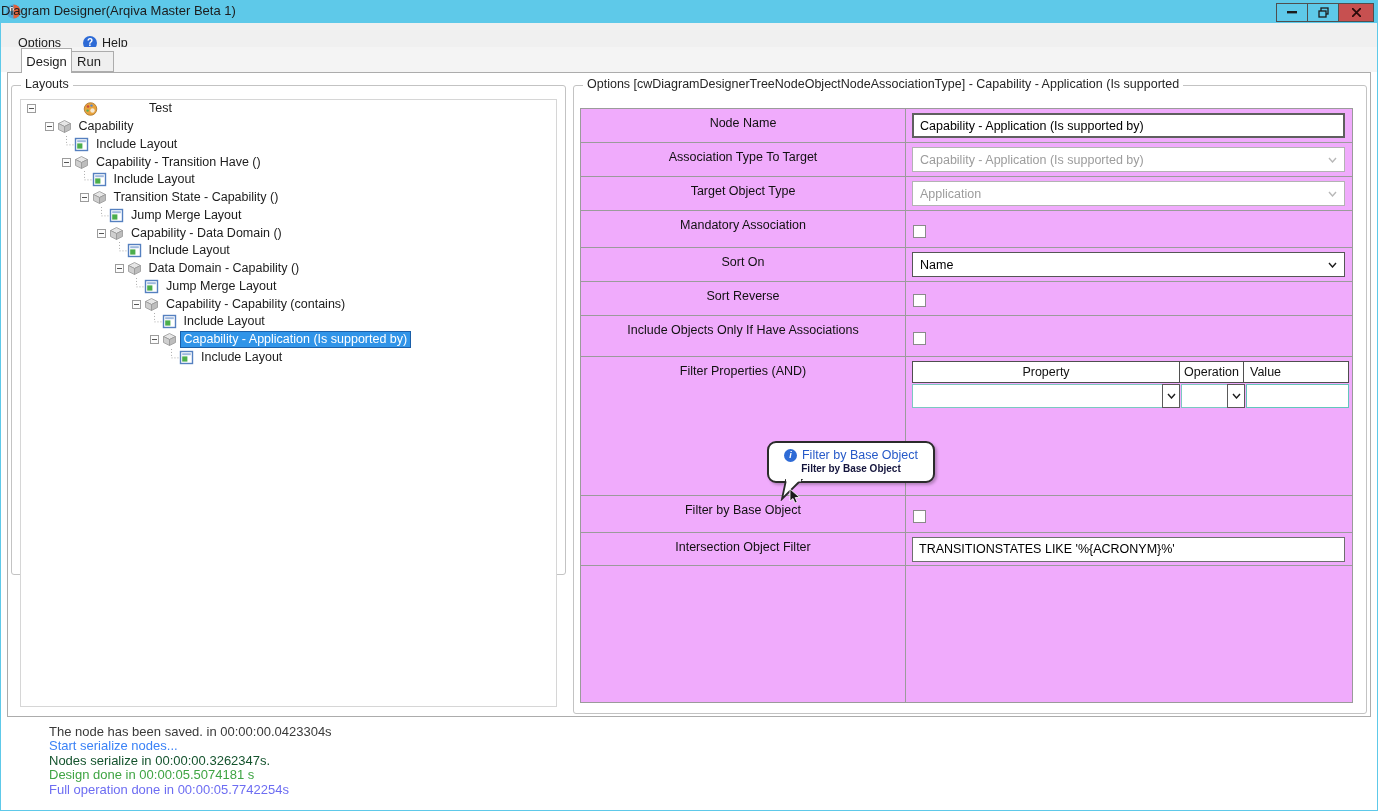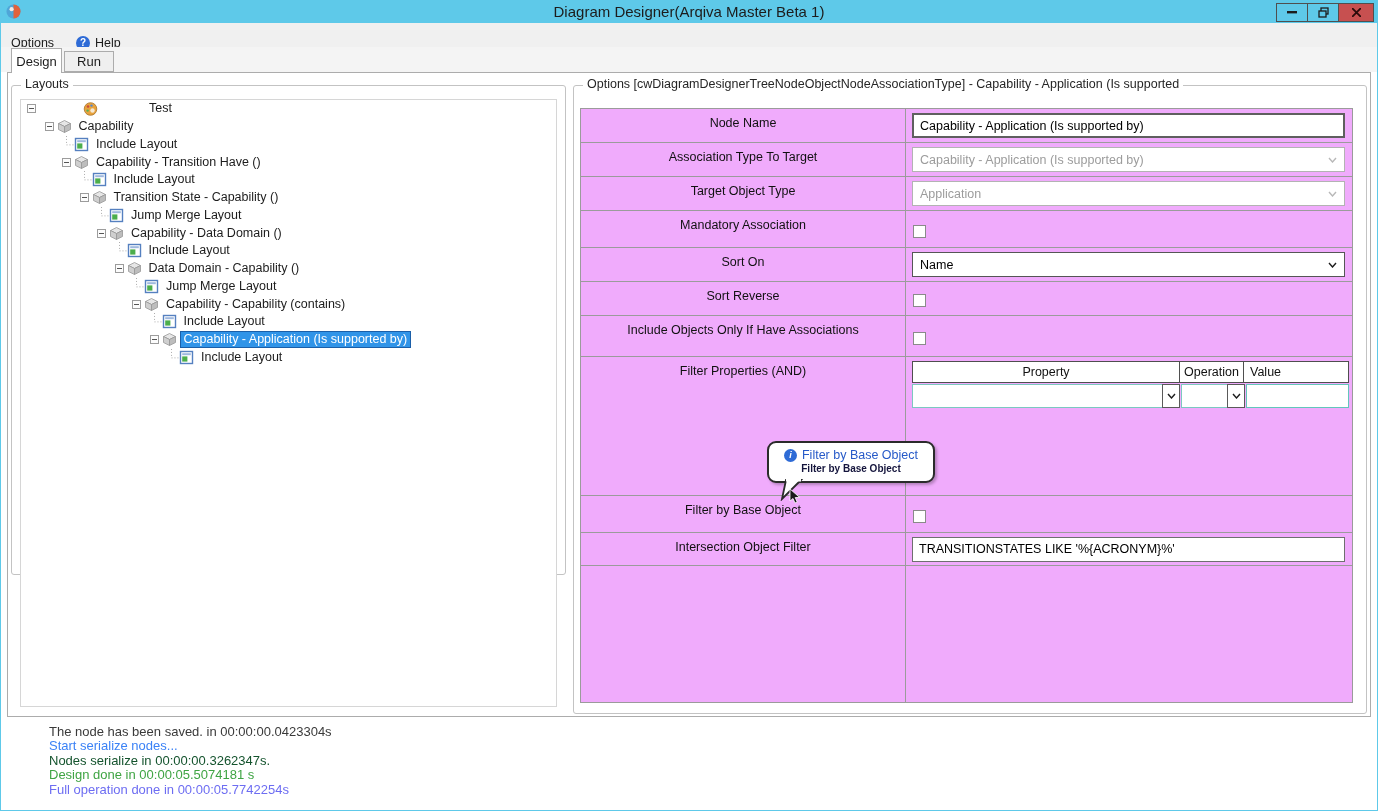--- a/index.html
+++ b/index.html
@@ -6,44 +6,44 @@
   html,body { width:1378px; height:811px; background:#fff; }
   body { font-family:"Liberation Sans", sans-serif; -webkit-font-smoothing:antialiased; }
 
   .window { position:relative; width:1378px; height:811px; background:#fff;
             border:1px solid #5EC9E9; overflow:hidden; }
 
   
   .titlebar { position:absolute; left:0; top:0; width:100%; height:22px;
               background:#5EC9E9; }
   .app-icon { position:absolute; left:5px; top:3px; width:15px; height:15px; }
-  .title-text { position:absolute; left:0; right:0; top:2px; text-align:center;
-                font-size:15px; color:#1c1c1c; }
+  .title-text { position:absolute; left:0; right:0; top:2px; text-align:left;
+                font-size:13px; color:#1c1c1c; }
   .win-btns { position:absolute; right:3px; top:2px; height:19px; display:flex;
               border:1px solid #4F4F4F; background:#4F4F4F; gap:1px; }
   .win-btn { width:30px; height:17px; display:flex; align-items:center;
              justify-content:center; background:#5EC9E9; cursor:default; }
   .win-btn.close { width:34px; background:#C75050; }
 
   
   .menubar { position:absolute; left:0; top:22px; width:100%; height:40px;
              background:#F0F0F0; border-bottom:1px solid #E6E6E6; display:flex;
-             align-items:center; padding-left:6px; gap:14px; }
+             align-items:center; padding-left:13px; gap:14px; }
   .menu-item { font-size:12.5px; color:#1c1c1c; display:flex; align-items:center;
                gap:5px; padding:2px 4px; }
   .help-icon { width:14px; height:14px; border-radius:50%; background:#2E6BD6;
                color:#fff; font-size:10px; font-weight:bold; display:flex;
                align-items:center; justify-content:center; }
 
   
   .tabstrip { position:absolute; left:0; top:46px; width:100%; height:25px;
               background:#F4F4F4; }
   .tab { position:absolute; border:1px solid #ACACAC; font-size:13px; color:#1c1c1c;
          display:flex; align-items:center; justify-content:center; }
-  .tab.active { left:10px; bottom:-1px; width:51px; height:25px; background:#fff;
+  .tab.active { left:20px; bottom:-1px; width:51px; height:25px; background:#fff;
                 border-bottom:none; z-index:3; }
   .tab.inactive { left:63px; bottom:0px; width:50px; height:21px; background:#EFEFEF;
                   z-index:1; }
 
   
   .tabpage { position:absolute; left:6px; top:71px; width:1364px; height:645px;
              background:#fff; border:1px solid #ACACAC; z-index:2; }
 
   .groupbox { position:absolute; border:1px solid #C3C3C3; border-radius:3px; }
   .legend { position:absolute; top:-9px; left:9px; background:#fff; padding:0 4px;

